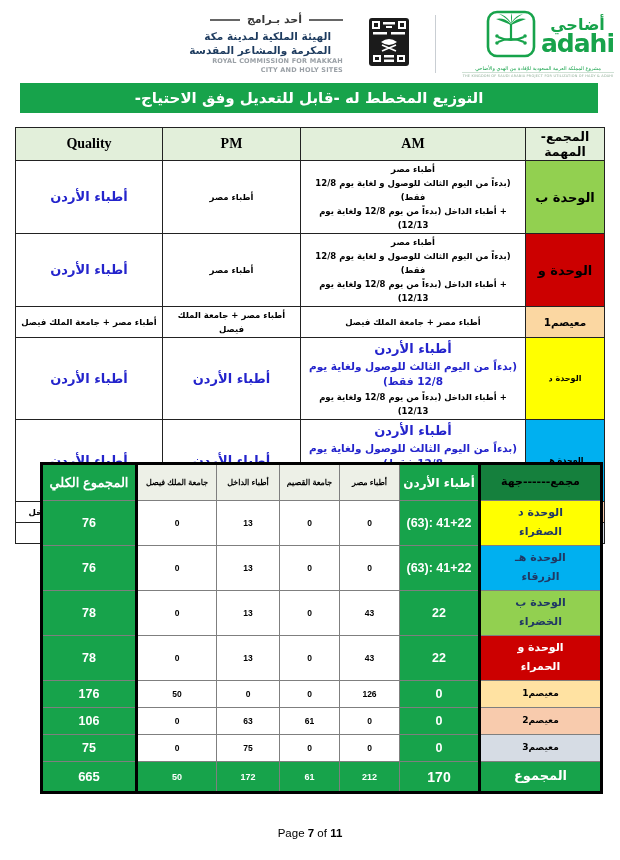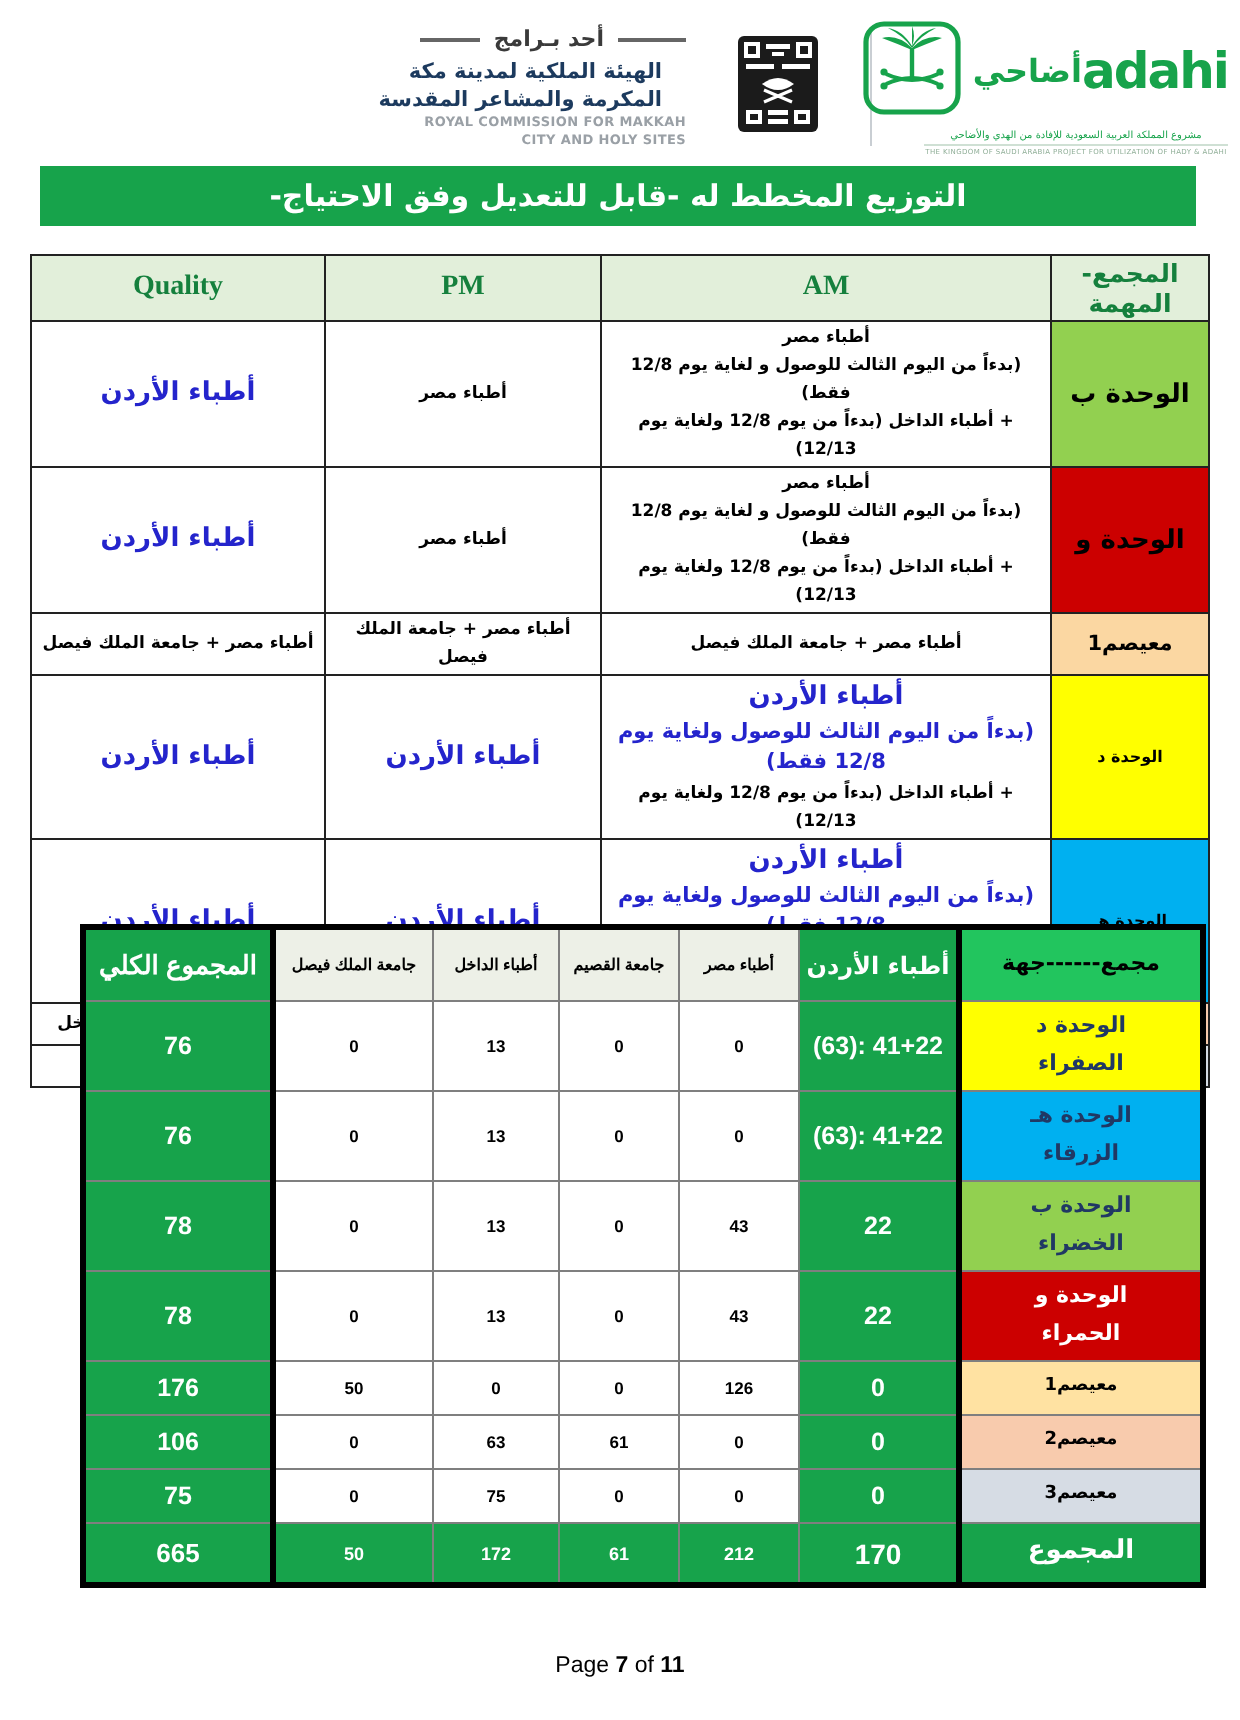--- a/index.html
+++ b/index.html
@@ -13,49 +13,49 @@
   .program-line { display:flex; flex-direction:row; align-items:center; gap:7px; margin-bottom:4px; }
   .dash { height:2px; background:#666; }
   .dash.long { width:34px; } .dash.short { width:30px; }
   .program-label { font-size:11px; font-weight:bold; color:#3a3a3a; white-space:nowrap; }
   .org-ar { color:var(--navy); font-weight:bold; font-size:10.5px; line-height:1.3; width:150px; margin-right:12px; }
   .org-en { color:#9aa0a6; font-weight:bold; font-size:6.5px; line-height:1.35; width:150px; letter-spacing:.2px; }
   .qr { flex:0 0 auto; }
   .vdiv { width:1px; height:58px; background:#c9ced3; }
   .adahi-block { width:152px; }
   .adahi-top { display:flex; align-items:center; gap:5px; justify-content:flex-end; }
-  .adahi-words { display:flex; align-items:center; line-height:1; }
+  .adahi-words { display:flex; flex-direction:column; align-items:center; line-height:1; }
   .adahi-ar { color:var(--green); font-weight:bold; font-size:16px; }
   .adahi-en { color:var(--green); font-weight:bold; font-size:25px; letter-spacing:-1px; margin-top:-2px; font-family:"DejaVu Sans",sans-serif; }
   .adahi-tag-ar { color:var(--green); font-size:5px; text-align:center; margin-top:3px; direction:rtl; }
   .adahi-tag-en { color:#8fae97; font-size:3.5px; text-align:center; letter-spacing:.2px; border-top:1px solid #cfe0d4; margin-top:1px; padding-top:1px; }
 
   
   .title-bar { position:absolute; top:83px; left:20px; width:578px; height:30px; background:var(--green);
     color:#fff; font-weight:bold; font-size:15px; display:flex; align-items:center; justify-content:center; direction:rtl; }
 
   
   #table1 { position:absolute; top:127px; left:15px; width:589px; direction:rtl; border-collapse:collapse; table-layout:fixed; }
   #table1 th, #table1 td { border:1px solid #222; text-align:center; vertical-align:middle; padding:1px 3px; }
-  #table1 thead th { height:24px; background:#E2EFDA; color:#15803d; }
+  #table1 thead th { height:24px; background:#E2EFDA; color:#000000; }
   .lat { font-family:"Liberation Serif",serif; font-weight:bold; font-size:14px; }
   .arh { font-weight:bold; font-size:12.5px; }
   .t-sm { font-size:8.5px; font-weight:bold; color:#000; line-height:1.65; }
   .t-blue-lg { font-size:13px; font-weight:bold; color:var(--blue); line-height:1.5; }
   .t-blue-md { font-size:10.5px; font-weight:bold; color:var(--blue); line-height:1.5; }
   .lbl-lg { font-size:13px; font-weight:bold; }
   .lbl-md { font-size:10.5px; font-weight:bold; }
   .lbl-xs { font-size:8px; font-weight:bold; }
   tr.rh-tall td { height:52px; } tr.rh-xtall td { height:60px; } tr.rh-low td { height:21px; }
 
   
   #table2 { position:absolute; top:462px; left:40px; width:560px; direction:rtl; border-collapse:collapse; table-layout:fixed; border:3px solid #000; }
   #table2 th, #table2 td { border:1px solid #7f7f7f; text-align:center; vertical-align:middle; font-family:"Liberation Sans",sans-serif; }
   #table2 thead th { height:37px; }
-  .t2-h-group { background:#22c55e; font-size:12px; font-weight:bold; color:#000; font-family:"DejaVu Sans",sans-serif !important; }
+  .t2-h-group { background:#15803d; font-size:12px; font-weight:bold; color:#000; font-family:"DejaVu Sans",sans-serif !important; }
   .t2-h-green { background:var(--green); color:#fff; font-size:12px; font-weight:bold; font-family:"DejaVu Sans",sans-serif !important; }
   .t2-h-sm { background:#EDF0E7; font-size:8px; font-weight:bold; color:#000; font-family:Liberation Serif, serif; }
   .t2-h-total { background:var(--green); color:#fff; font-size:13px; font-weight:bold; font-family:Liberation Serif, serif; }
   .t2-label { font-weight:bold; font-size:11px; line-height:1.7; font-family:"DejaVu Sans",sans-serif !important; border-left:3px solid #000 !important; }
   .t2-num { font-size:8.5px; font-weight:bold; background:#fff; color:#000; }
   .t2-green { background:var(--green); color:#fff; font-weight:bold; font-size:12.5px; }
   .ltr { direction:ltr; }
   .t2-total { border-right:3px solid #000 !important; }
   tr.row-lg td { height:45px; } tr.row-sm td { height:27px; }
   tr.row-sm .t2-label { font-size:9px; }

